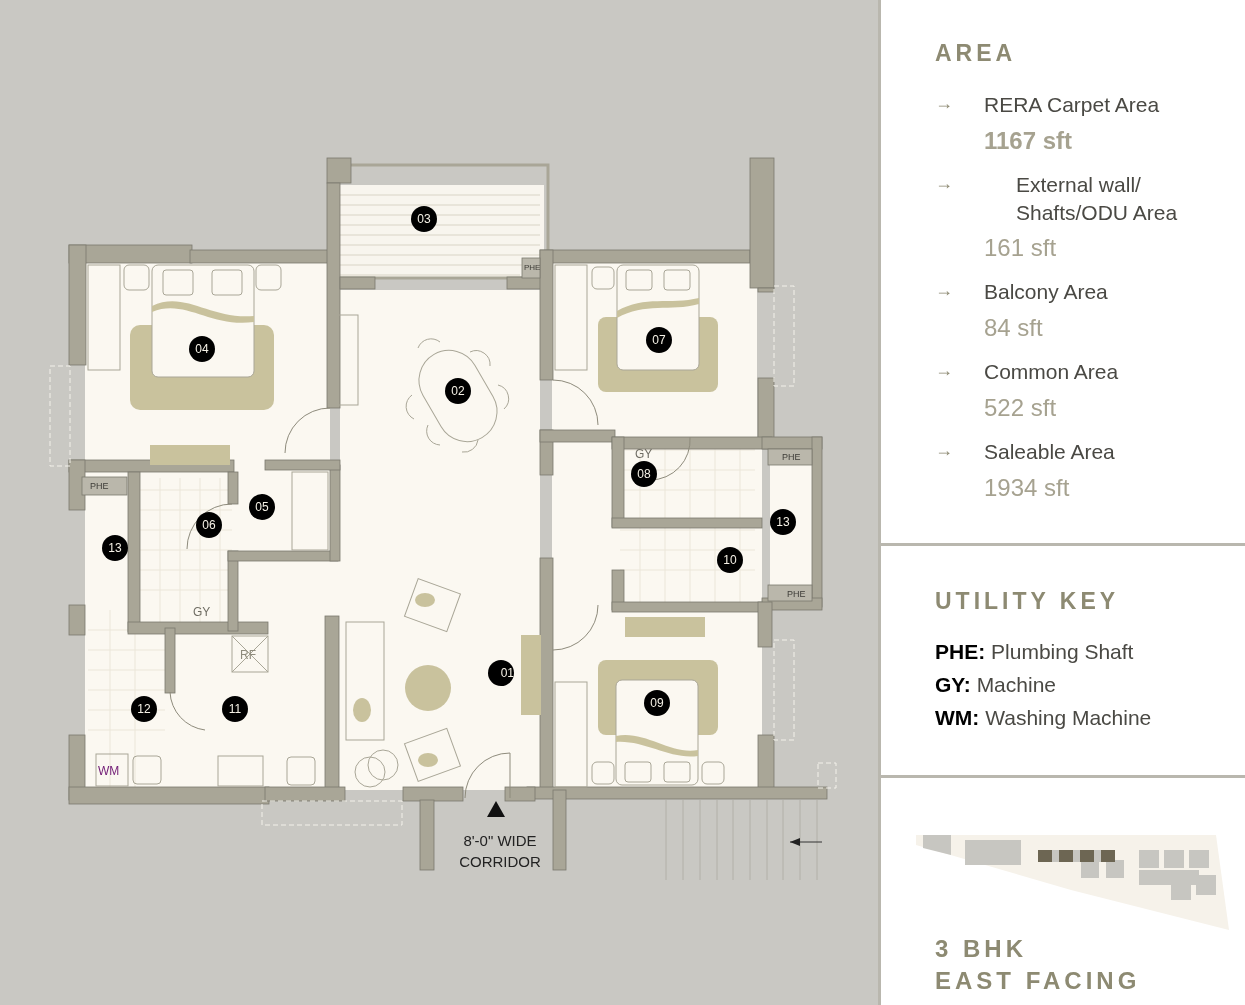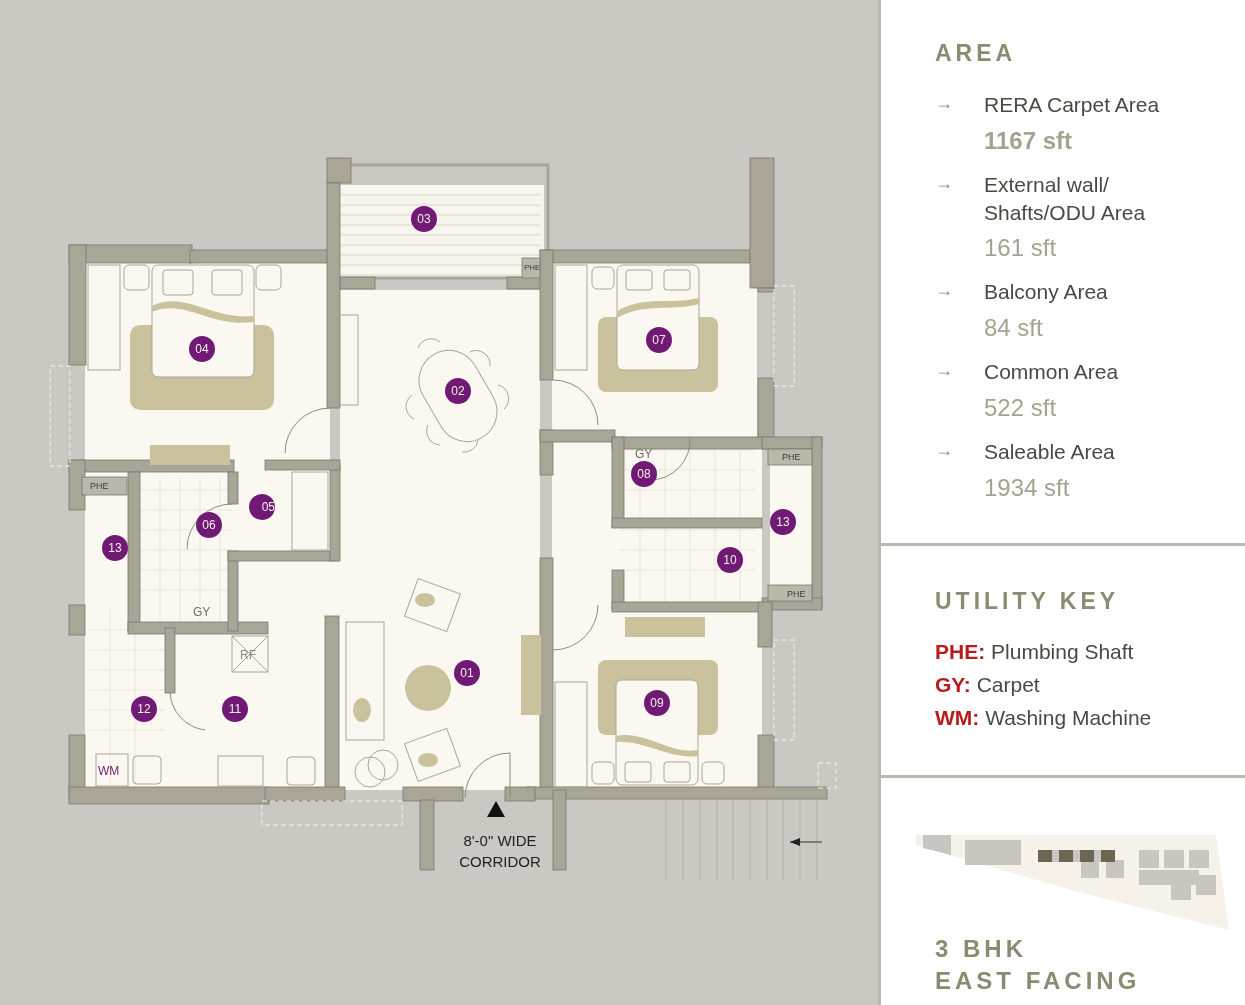--- a/index.html
+++ b/index.html
@@ -7,23 +7,23 @@
   #plan-area { position:absolute; left:0; top:0; width:878px; height:1005px; background:#c9c8c3; }
   #plan-svg { position:absolute; left:0; top:0; }
   .panel { position:absolute; left:878px; top:0; width:367px; height:1005px; background:#ffffff; border-left:3px solid #b9b7ae; box-sizing:border-box; }
   .section-title { position:absolute; left:54px; font-size:23px; font-weight:bold; letter-spacing:4px; color:#8d8a72; }
   .area-item { position:absolute; left:54px; width:300px; }
   .area-arrow { position:absolute; left:0; top:2px; font-size:18px; color:#8d8a72; }
   .area-label { position:absolute; left:49px; top:0; font-size:21px; line-height:28px; color:#4a4944; width:260px; }
   .area-value { position:absolute; left:49px; font-size:24px; color:#a6a290; }
   .divider { position:absolute; left:0; width:367px; height:3px; background:#b9b7ae; }
   .key-row { position:absolute; left:54px; font-size:21px; color:#4a4944; }
-  .key-row b { color:#b91c1c; }
+  .key-row b { color:#000000; }
   .type-text { position:absolute; left:54px; font-size:24px; font-weight:bold; letter-spacing:4px; color:#8d8a72; line-height:32px; }
-  .badge { position:absolute; width:26px; height:26px; border-radius:50%; background:#701a75; color:#f5f1e6; font-size:12px; text-align:center; line-height:26px; }
+  .badge { position:absolute; width:26px; height:26px; border-radius:50%; background:#000000; color:#f5f1e6; font-size:12px; text-align:center; line-height:26px; }
   .plan-label { position:absolute; font-size:11px; color:#3e3d38; }
   .corridor-label { position:absolute; left:440px; top:830px; width:120px; text-align:center; font-size:15px; color:#222; line-height:21px; }
 </style>
 </head>
 <body>
 
 <div id="plan-area">
   <svg id="plan-svg" width="878" height="1005" viewBox="0 0 878 1005">
 
     <g fill="#fbf8f1">
@@ -202,25 +202,25 @@
     <g stroke="#b2b0a8" stroke-width="1">
       <path d="M666 800 V880 M683 800 V880 M700 800 V880 M717 800 V880 M733 800 V880 M750 800 V880 M767 800 V880 M783 800 V880 M800 800 V880 M817 800 V880"></path>
     </g>
     <g>
       <path d="M790 842 L822 842" stroke="#333" stroke-width="1"></path>
       <path d="M790 842 L800 838 L800 846 Z" fill="#222"></path>
     </g>
     <path d="M487 817 L496 801 L505 817 Z" fill="#111"></path>
   </svg>
 
-  <div class="badge" style="left:454px;top:660px;">01</div>
+  <div class="badge" style="left:488px;top:660px;text-align:right;">01</div>
   <div class="badge" style="left:445px;top:378px;">02</div>
   <div class="badge" style="left:411px;top:206px;">03</div>
   <div class="badge" style="left:189px;top:336px;">04</div>
-  <div class="badge" style="left:249px;top:494px;text-align:right;">05</div>
+  <div class="badge" style="left:249px;top:494px;">05</div>
   <div class="badge" style="left:196px;top:512px;">06</div>
   <div class="badge" style="left:646px;top:327px;">07</div>
   <div class="badge" style="left:631px;top:461px;">08</div>
   <div class="badge" style="left:644px;top:690px;">09</div>
   <div class="badge" style="left:717px;top:547px;">10</div>
   <div class="badge" style="left:222px;top:696px;">11</div>
   <div class="badge" style="left:131px;top:696px;">12</div>
   <div class="badge" style="left:102px;top:535px;">13</div>
   <div class="badge" style="left:770px;top:509px;">13</div>
 
@@ -243,21 +243,21 @@
   <div class="section-title" style="top:40px;">AREA</div>
 
   <div class="area-item" style="top:91px;">
     <span class="area-arrow">→</span>
     <div class="area-label">RERA Carpet Area</div>
     <div class="area-value" style="top:36px;font-weight:bold;">1167 sft</div>
   </div>
 
   <div class="area-item" style="top:171px;">
     <span class="area-arrow">→</span>
-    <div class="area-label" style="width:200px;">External wall/ Shafts/ODU Area</div>
+    <div class="area-label" style="width:200px;margin-left:32px;">External wall/ Shafts/ODU Area</div>
     <div class="area-value" style="top:63px;">161 sft</div>
   </div>
 
   <div class="area-item" style="top:278px;">
     <span class="area-arrow">→</span>
     <div class="area-label">Balcony Area</div>
     <div class="area-value" style="top:36px;">84 sft</div>
   </div>
 
   <div class="area-item" style="top:358px;">
@@ -274,21 +274,21 @@
 
   <div class="divider" style="top:543px;"></div>
 
   <div class="section-title" style="top:588px;">UTILITY KEY</div>
   <div class="key-row" style="top:640px;">
     <b>PHE:</b>
     <span>Plumbing Shaft</span>
   </div>
   <div class="key-row" style="top:673px;">
     <b>GY:</b>
-    <span>Carpet</span>
+    <span>Machine</span>
   </div>
   <div class="key-row" style="top:706px;">
     <b>WM:</b>
     <span>Washing Machine</span>
   </div>
 
   <div class="divider" style="top:775px;"></div>
 
   <svg style="position:absolute;left:30px;top:830px;" width="320" height="110" viewBox="0 0 320 110">
     <path d="M5 5 L305 5 L318 100 L160 60 L5 15 Z" fill="#f6f2ea"></path>

